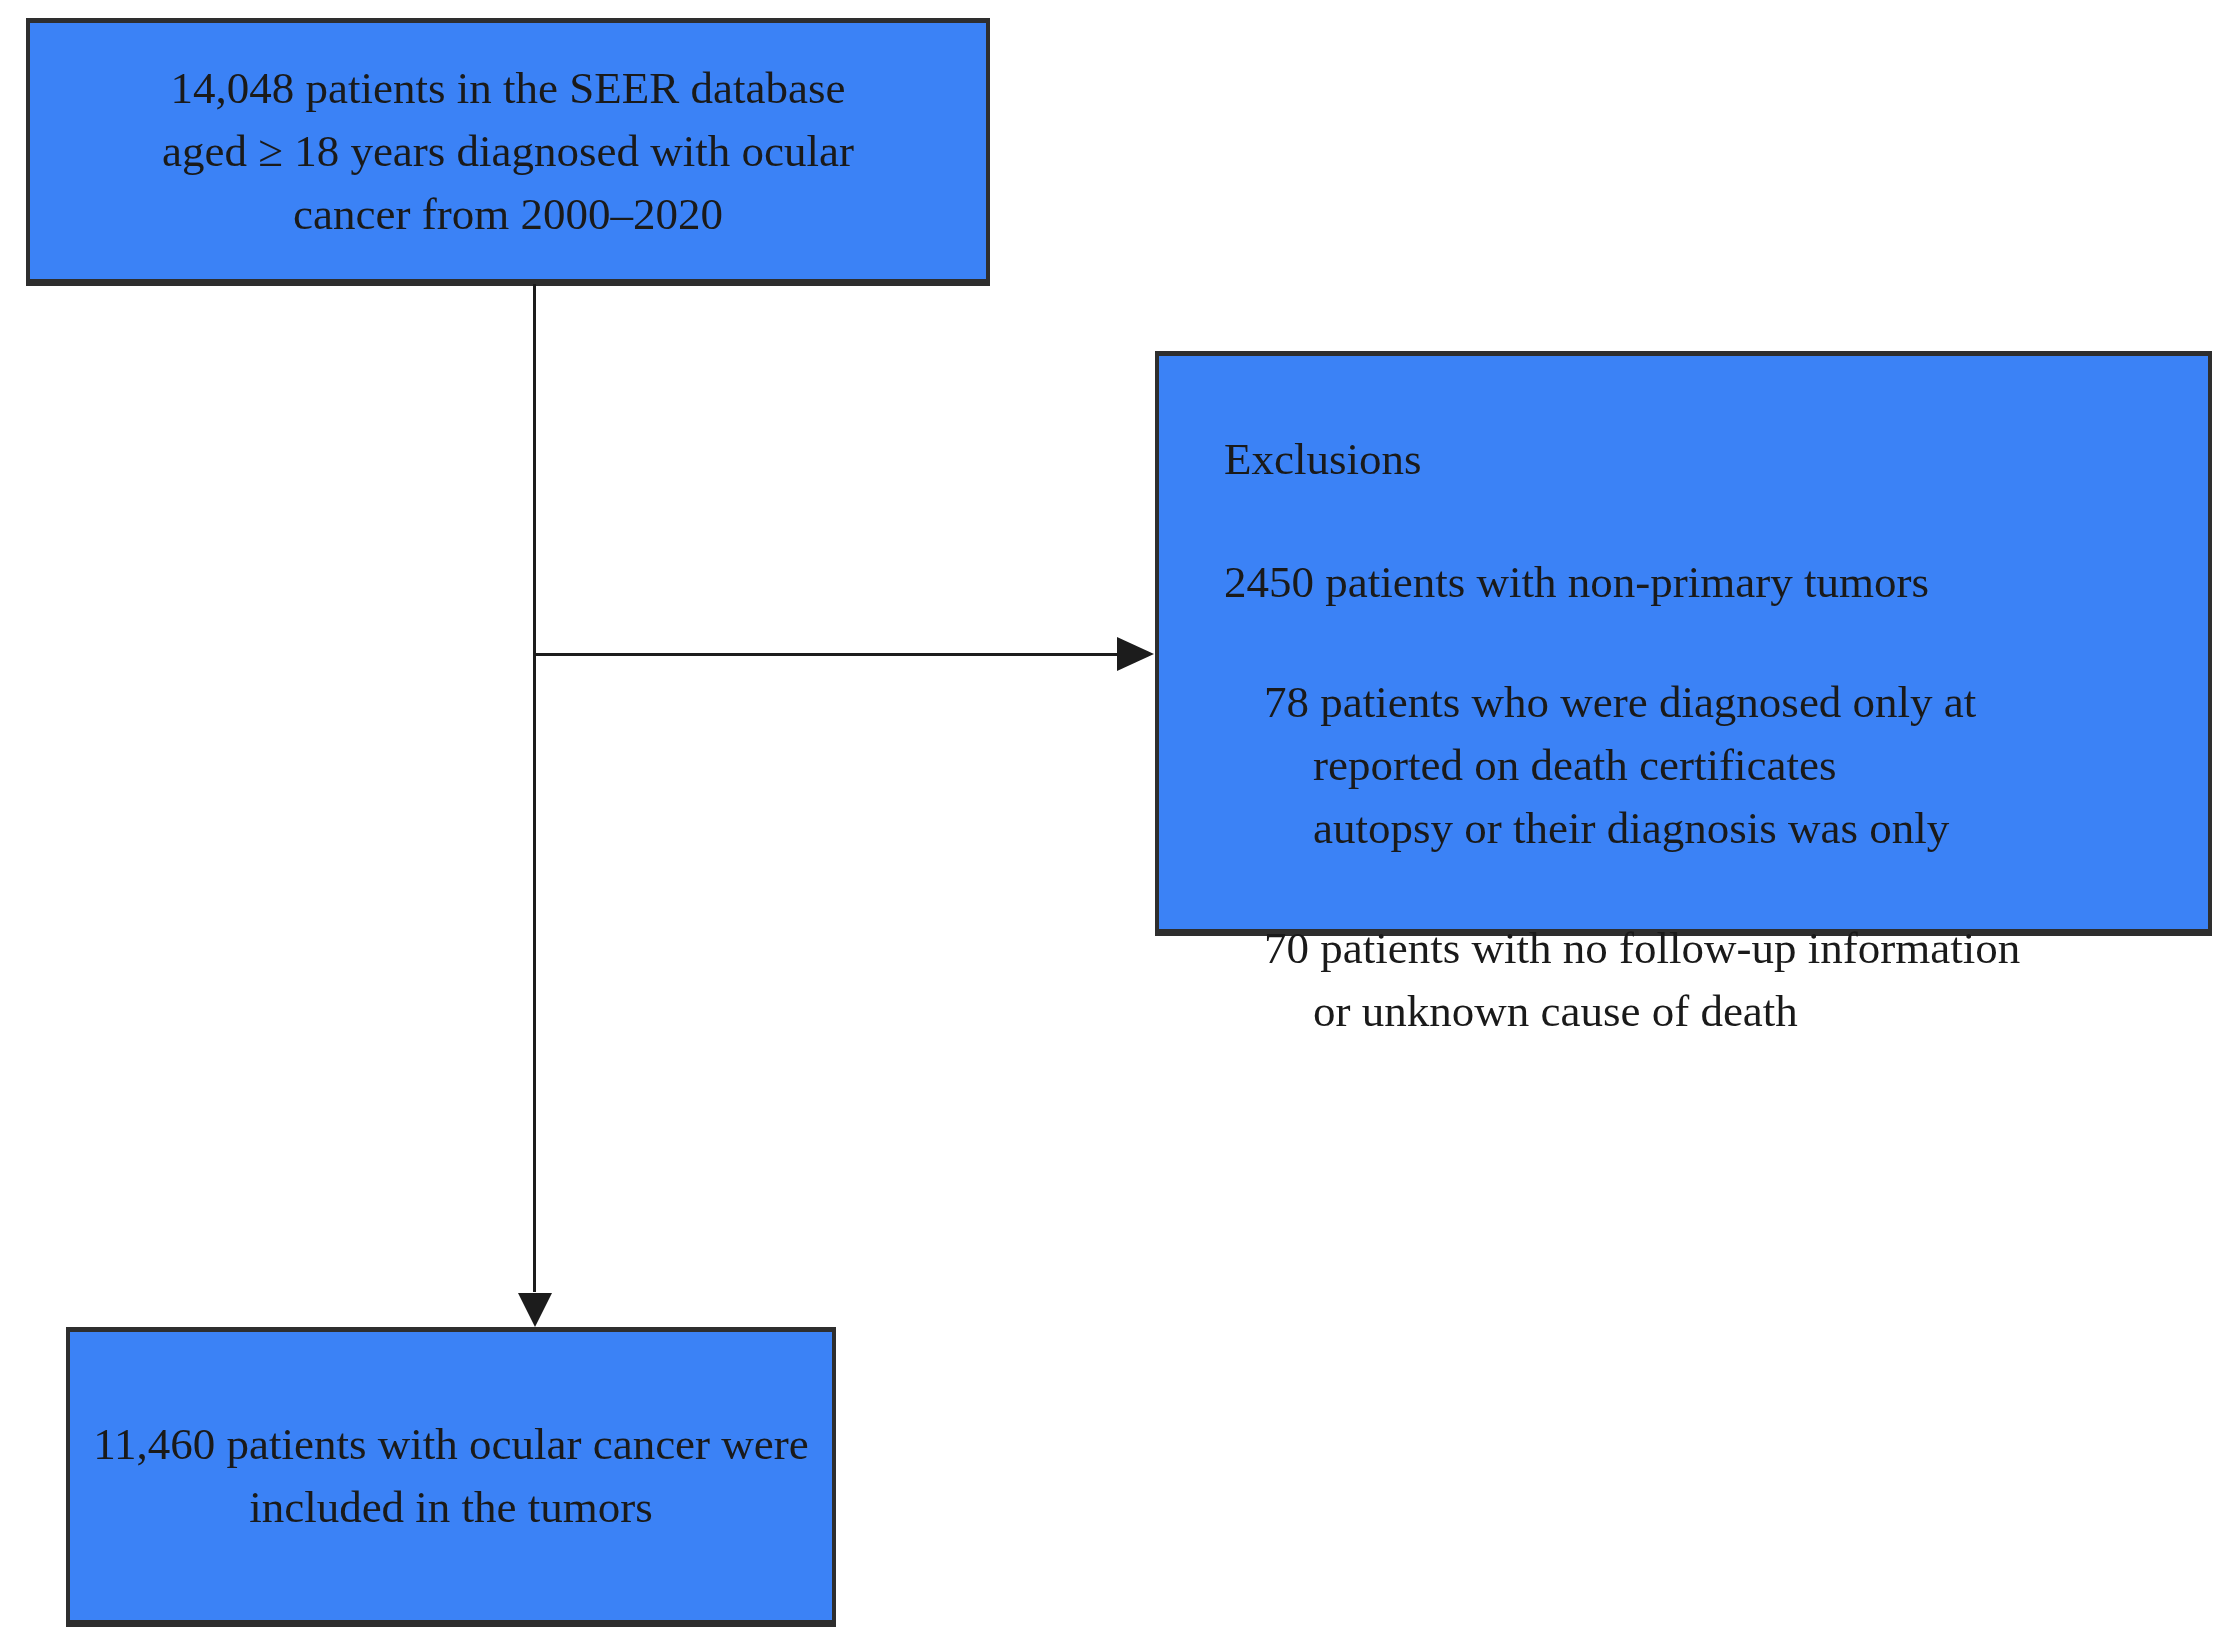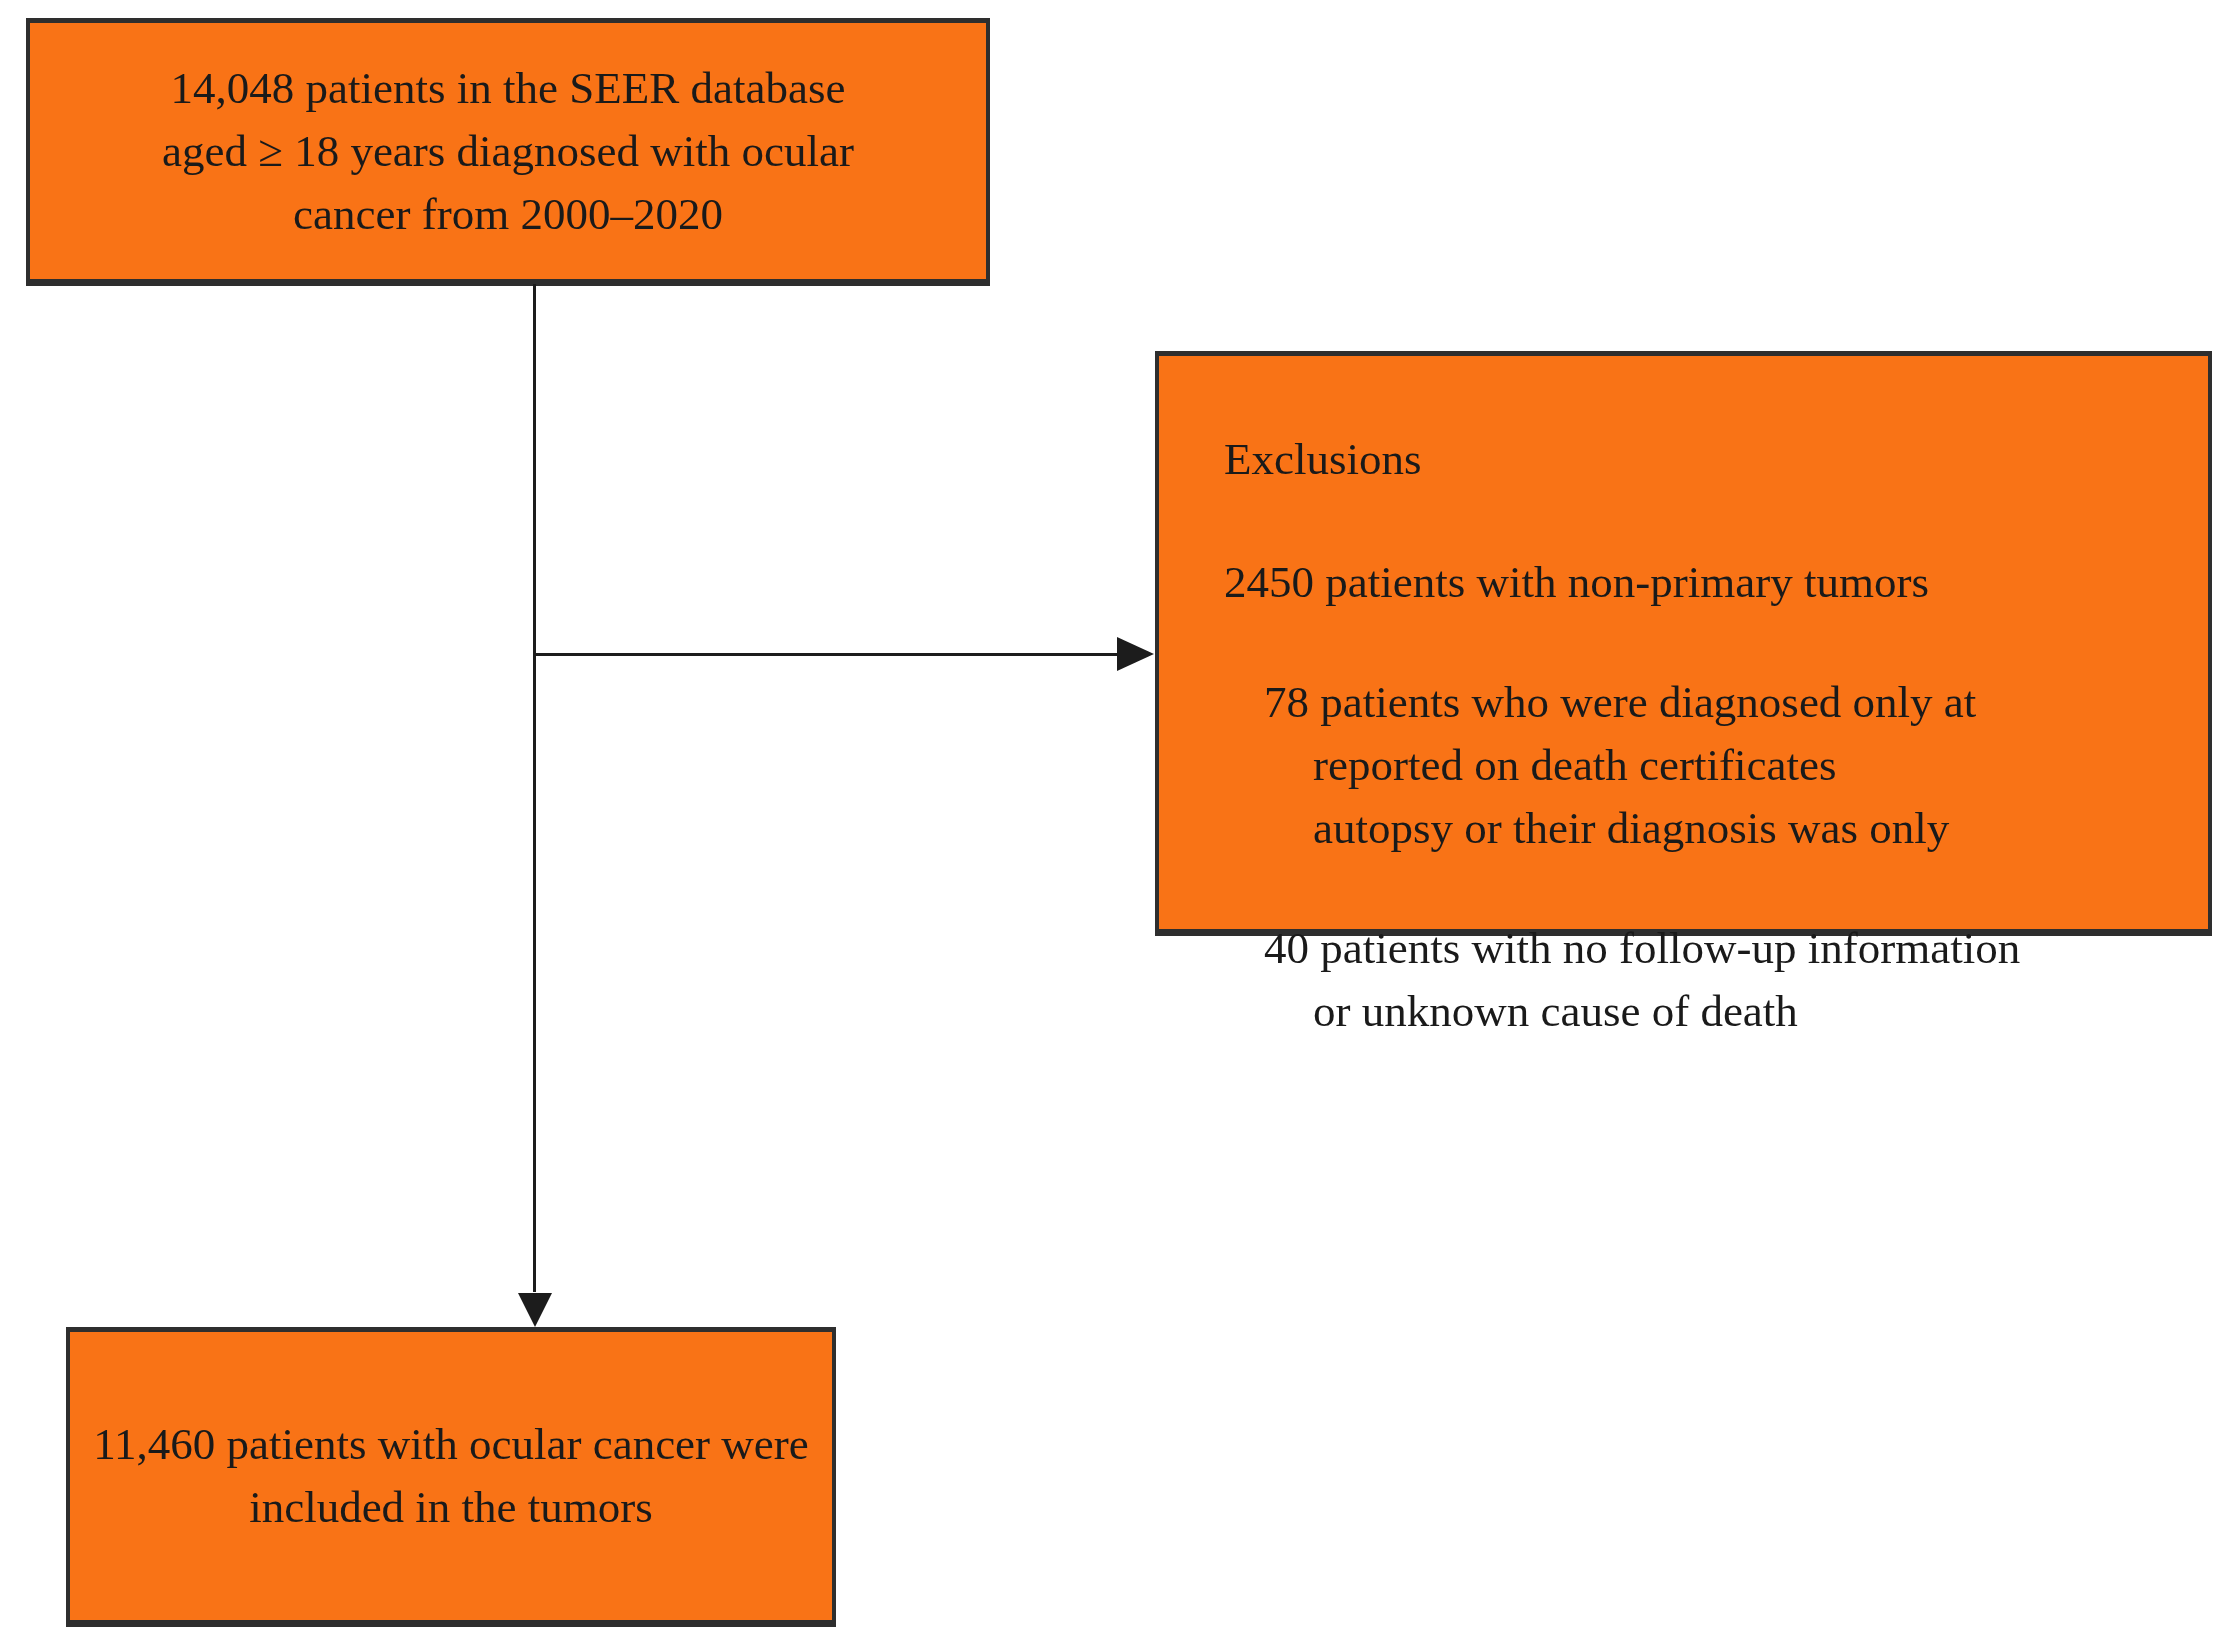--- a/index.html
+++ b/index.html
@@ -13,21 +13,21 @@
     height: 1651px;
     background: #ffffff;
     font-family: "Liberation Serif", "DejaVu Serif", serif;
     color: #1a1a1a;
     font-size: 45px;
     line-height: 63px;
     overflow: hidden;
   }
   .box {
     position: absolute;
-    background: #f97316;
+    background: #3b82f6;
     border: 4.1px solid #2e2e2e;
     border-top-width: 5.7px;
     border-bottom-width: 7.3px;
     box-sizing: border-box;
   }
   .top-box {
     left: 26px;
     top: 18px;
     width: 964px;
     height: 268px;
@@ -121,21 +121,21 @@
       <span class="line">2450 patients with non-primary tumors</span>
     </div>
 
     <div class="excl-item excl-sub">
       <span class="first">78 patients who were diagnosed only at</span>
       <span class="cont">reported on death certificates</span>
       <span class="cont">autopsy or their diagnosis was only</span>
     </div>
 
     <div class="excl-item excl-sub">
-      <span class="first">40 patients with no follow-up information</span>
+      <span class="first">70 patients with no follow-up information</span>
       <span class="cont">or unknown cause of death</span>
     </div>
   </div>
 
   <div class="box result-box">
     <span class="line">11,460 patients with ocular cancer were</span>
     <span class="line">included in the tumors</span>
   </div>
 
 </div>

